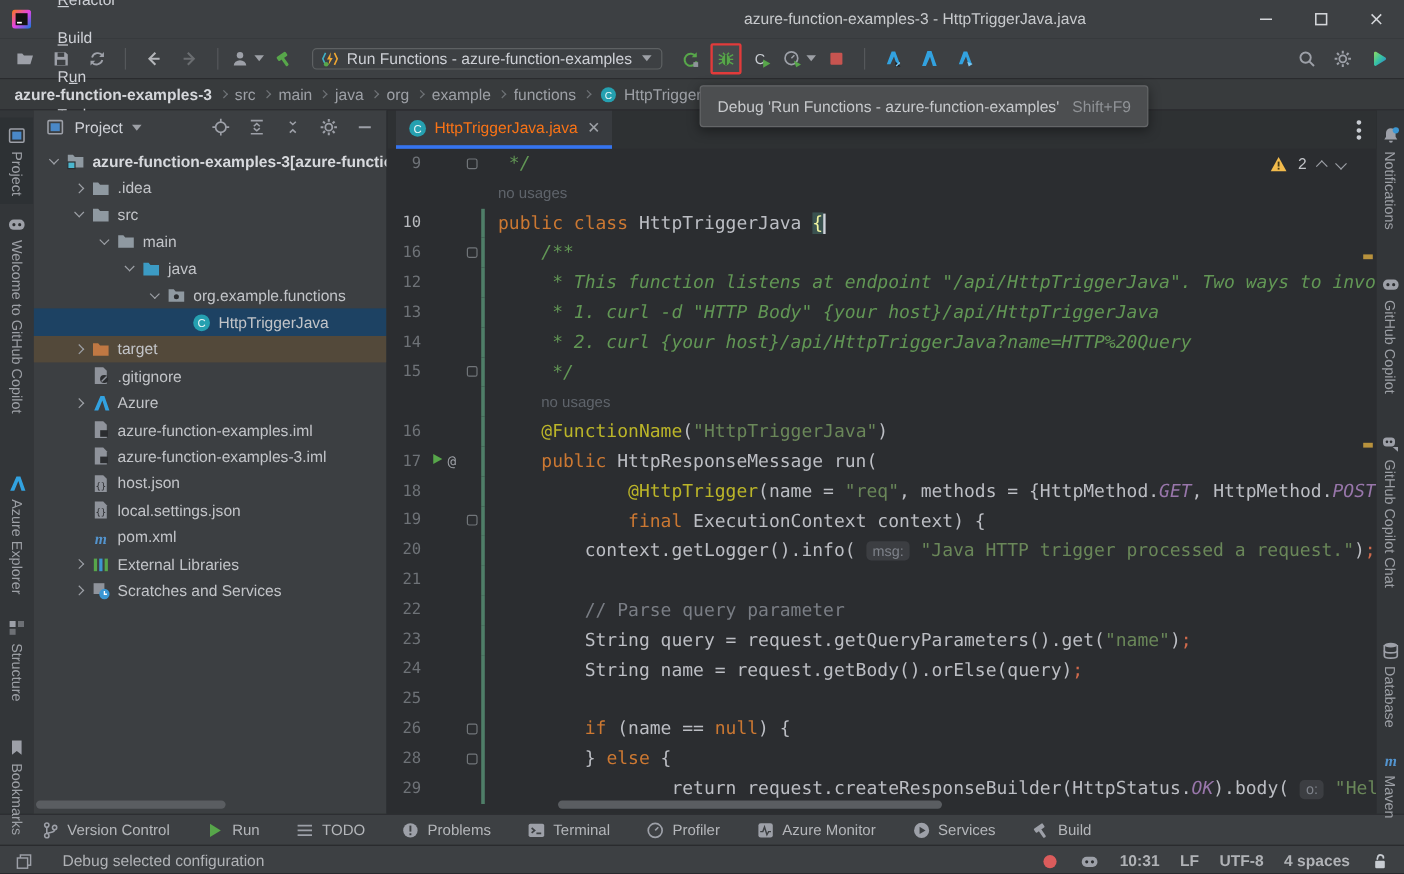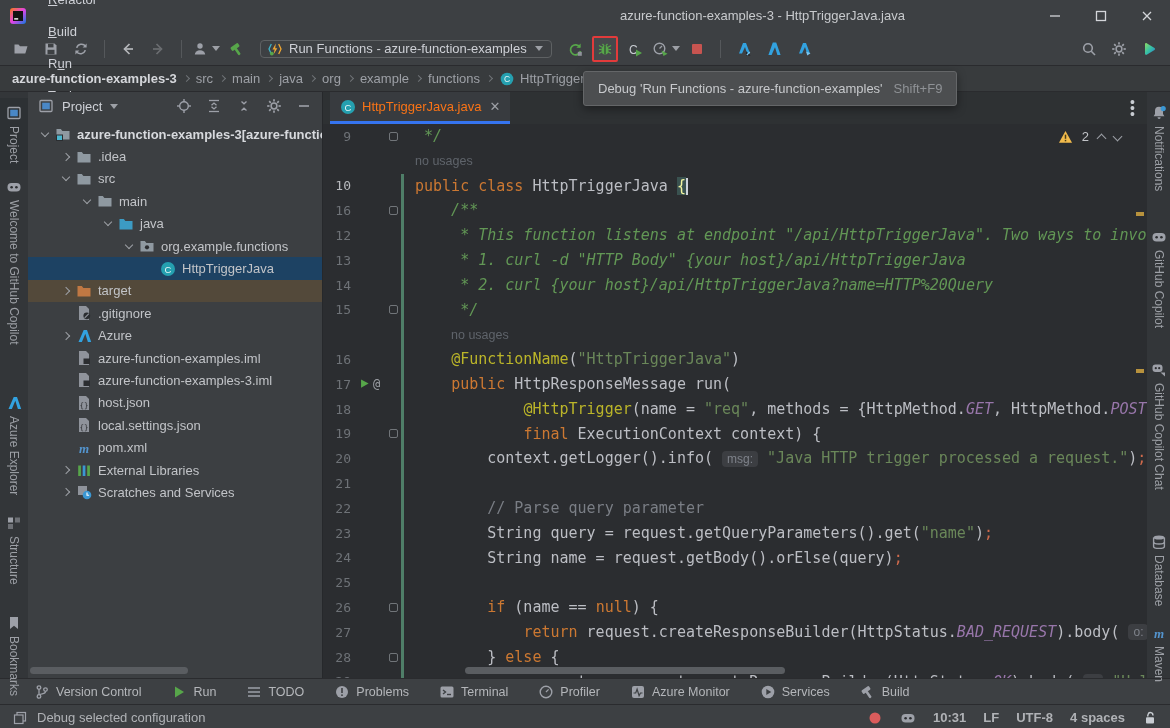--- a/index.html
+++ b/index.html
@@ -96,21 +96,21 @@
   .chev-ud { width:7px; height:7px; border-right:1.5px solid #9da0a6; border-bottom:1.5px solid #9da0a6; }
   .chev-up { transform:rotate(-135deg); margin-top:4px; }
   .chev-dn { transform:rotate(45deg); }
   .ed-hscroll { position:absolute; left:142px; bottom:4px; width:320px; height:7px; background:#5a5d61; border-radius:4px; z-index:6; }
   .stripe-mark { position:absolute; right:3px; width:8px; height:4px; background:#b8923d; z-index:5; }
 
   
   .bottombar { height:26px; background:#3d4043; border-top:1px solid #2a2b2e; display:flex; align-items:center; padding-left:34px; gap:30px; }
   .bitem { display:flex; align-items:center; gap:6px; font-size:12.5px; color:#b4b6ba; white-space:nowrap; }
   .statusbar { height:26px; background:#3d4043; border-top:1px solid #2a2b2e; display:flex; align-items:center; padding:0 12px; font-size:13px; color:#b0b2b6; }
-  .status-left { display:flex; align-items:center; gap:9px; }
+  .status-left { display:flex; align-items:center; gap:24px; }
   .status-right { margin-left:auto; display:flex; align-items:center; gap:17px;font-weight:bold; }
 
   
   .tooltip { position:absolute; left:583px; top:71px; height:35px; background:#4c4e50; border:1px solid #646668; border-radius:3px; display:flex; align-items:center; padding:0 14px; gap:11px; z-index:60; box-shadow:0 3px 10px rgba(0,0,0,.4); }
   .tt-text { font-size:13px; color:#c7c9cc; white-space:nowrap; }
   .tt-key { font-size:13px; color:#8f9296; white-space:nowrap; }
 
   .ic { display:inline-flex; width:16px; height:16px; flex:none; align-items:center; justify-content:center; }
   .ic svg { display:block; }
 </style>
@@ -882,27 +882,20 @@
           <div class="crow">
             <span class="lnum">26</span>
             <span class="gmark"></span>
             <span class="gfold">
               <span class="foldmk"></span>
             </span>
             <span class="vcsbar vcs-on"></span>
             <pre class="ctext" style="padding-left: 6px;"><span class="c-t">        </span><span class="c-k">if </span><span class="c-t">(name == </span><span class="c-k">null</span><span class="c-t">) {</span></pre>
           </div>
           <div class="crow">
-            <span class="lnum">27</span>
-            <span class="gmark"></span>
-            <span class="gfold"></span>
-            <span class="vcsbar vcs-on"></span>
-            <pre class="ctext" style="padding-left: 6px;"><span class="c-t">            </span><span class="c-k">return </span><span class="c-t">request.createResponseBuilder(HttpStatus.</span><span class="c-fld">BAD_REQUEST</span><span class="c-t">).body( </span><span class="hint">o:</span></pre>
-          </div>
-          <div class="crow">
             <span class="lnum">28</span>
             <span class="gmark"></span>
             <span class="gfold">
               <span class="foldmk"></span>
             </span>
             <span class="vcsbar vcs-on"></span>
             <pre class="ctext" style="padding-left: 6px;"><span class="c-t">        } </span><span class="c-k">else </span><span class="c-t">{</span></pre>
           </div>
           <div class="crow">
             <span class="lnum">29</span>

